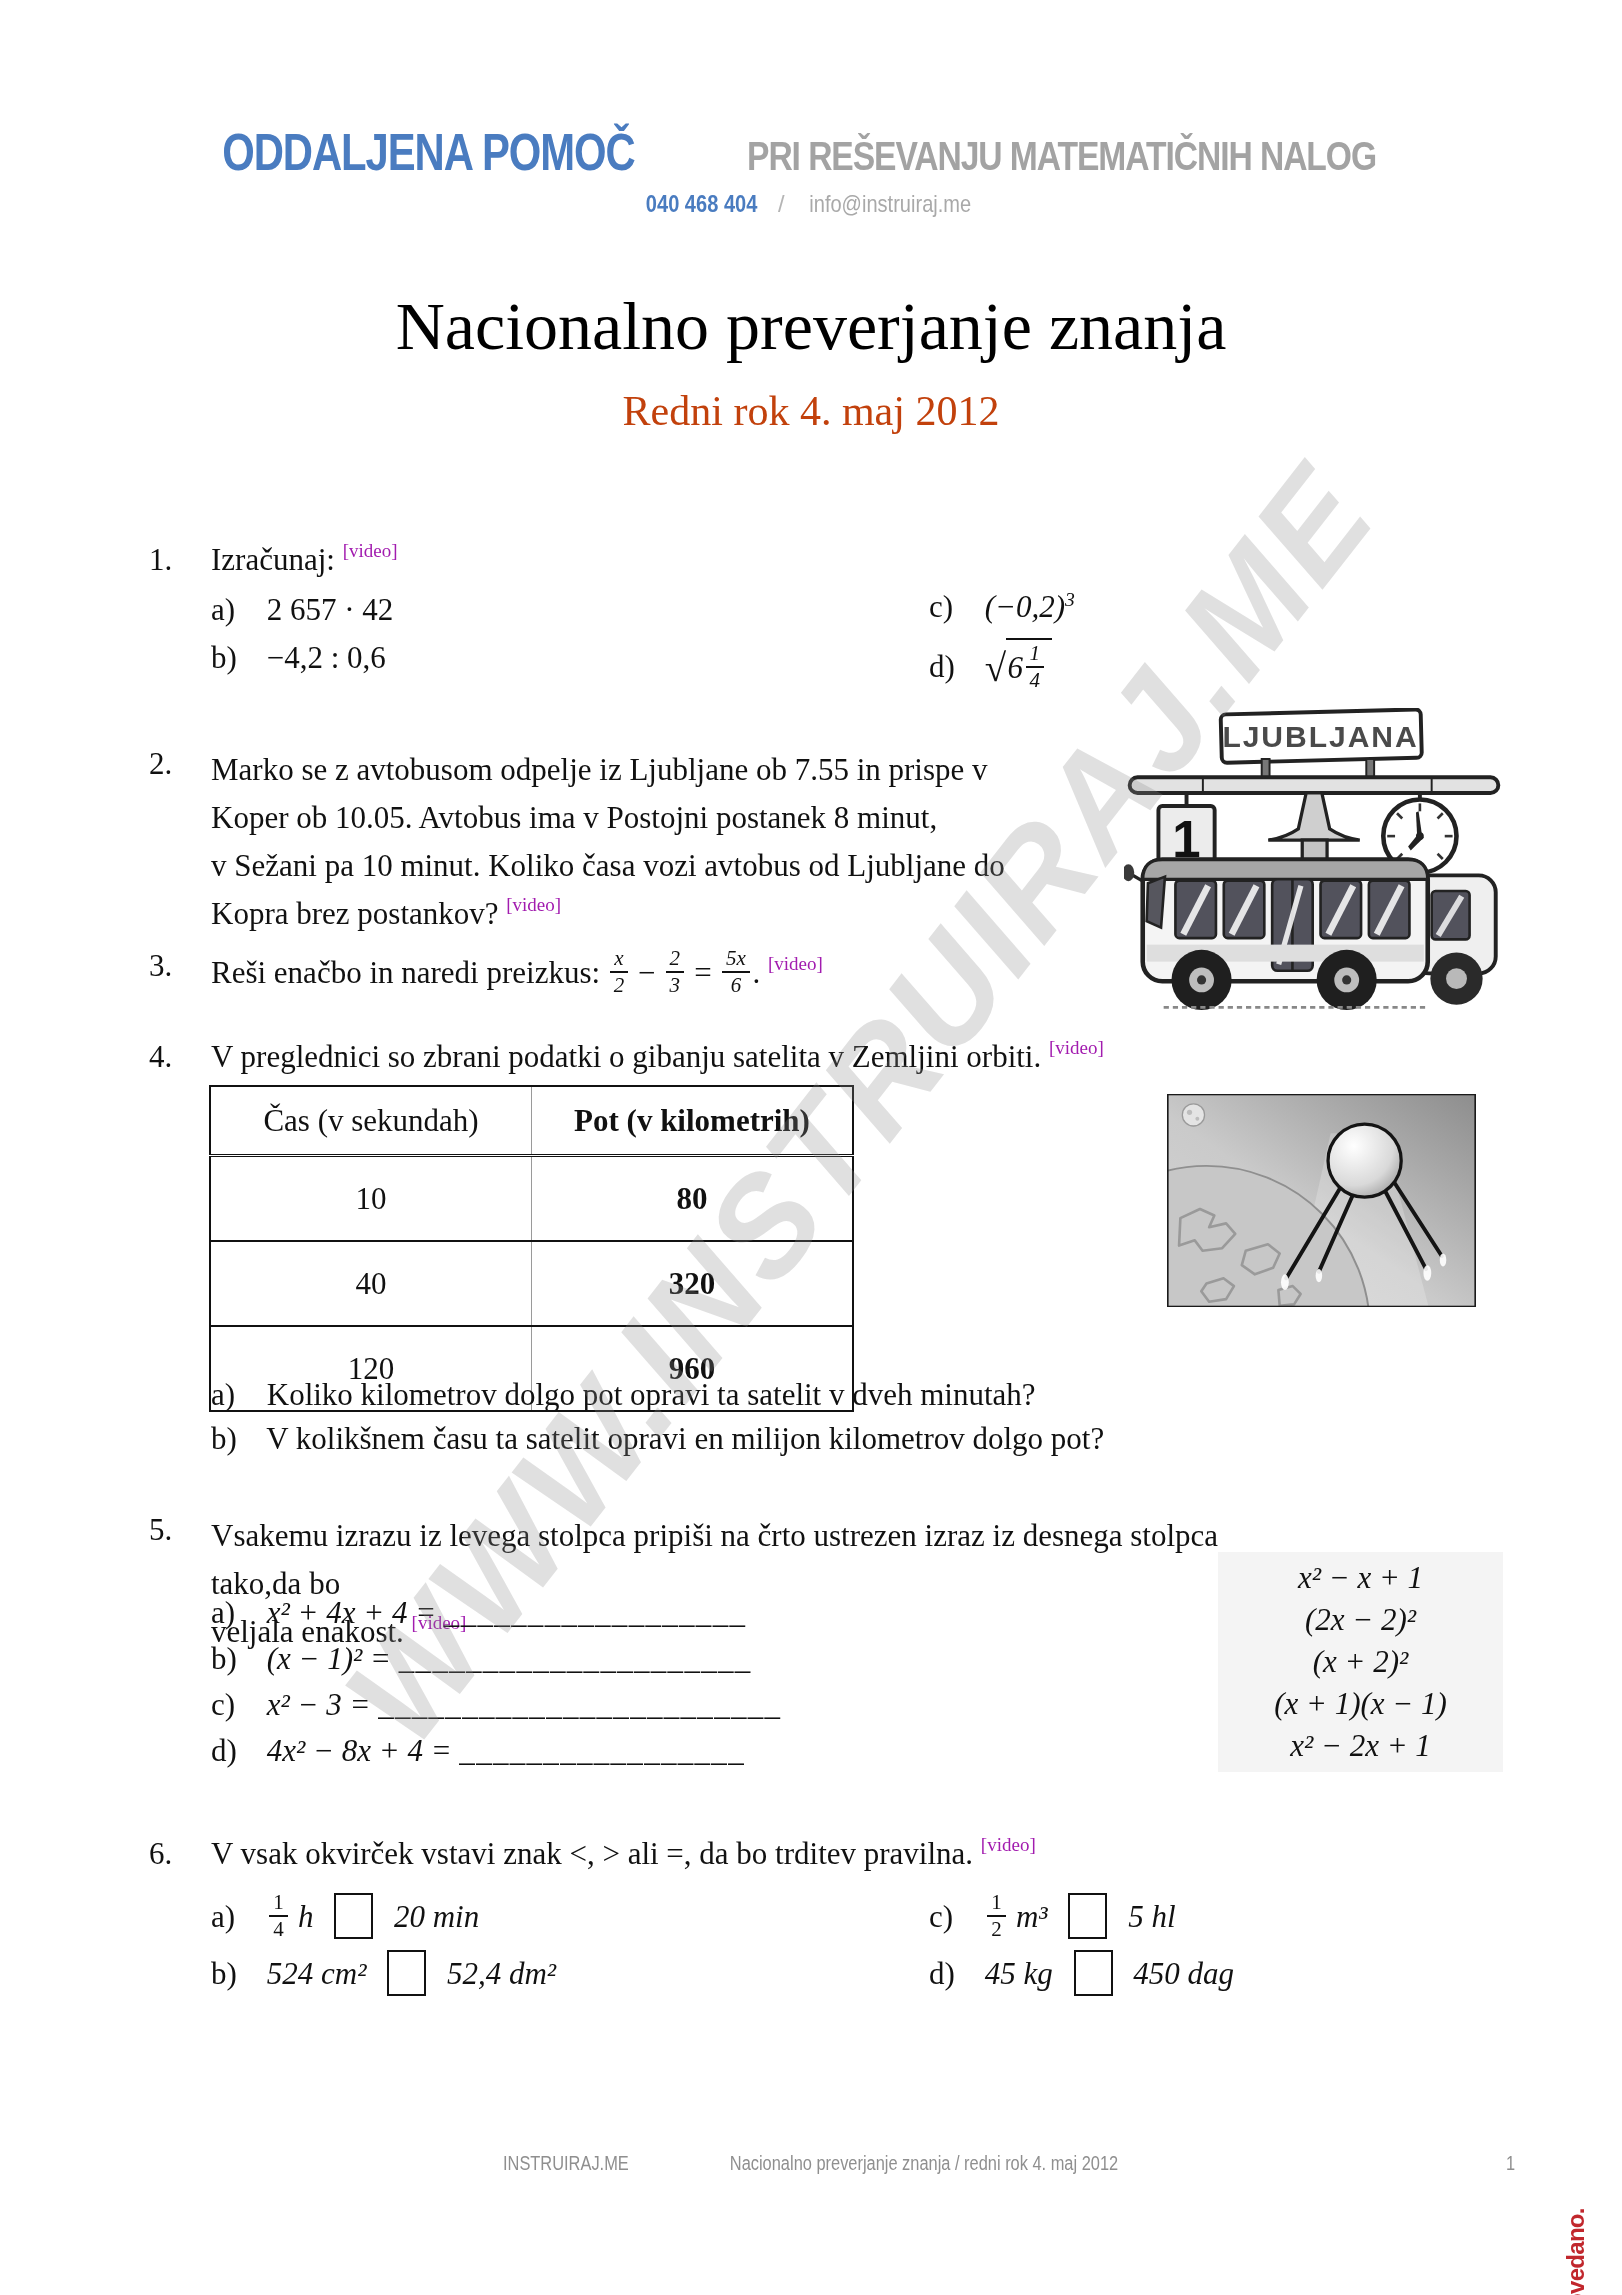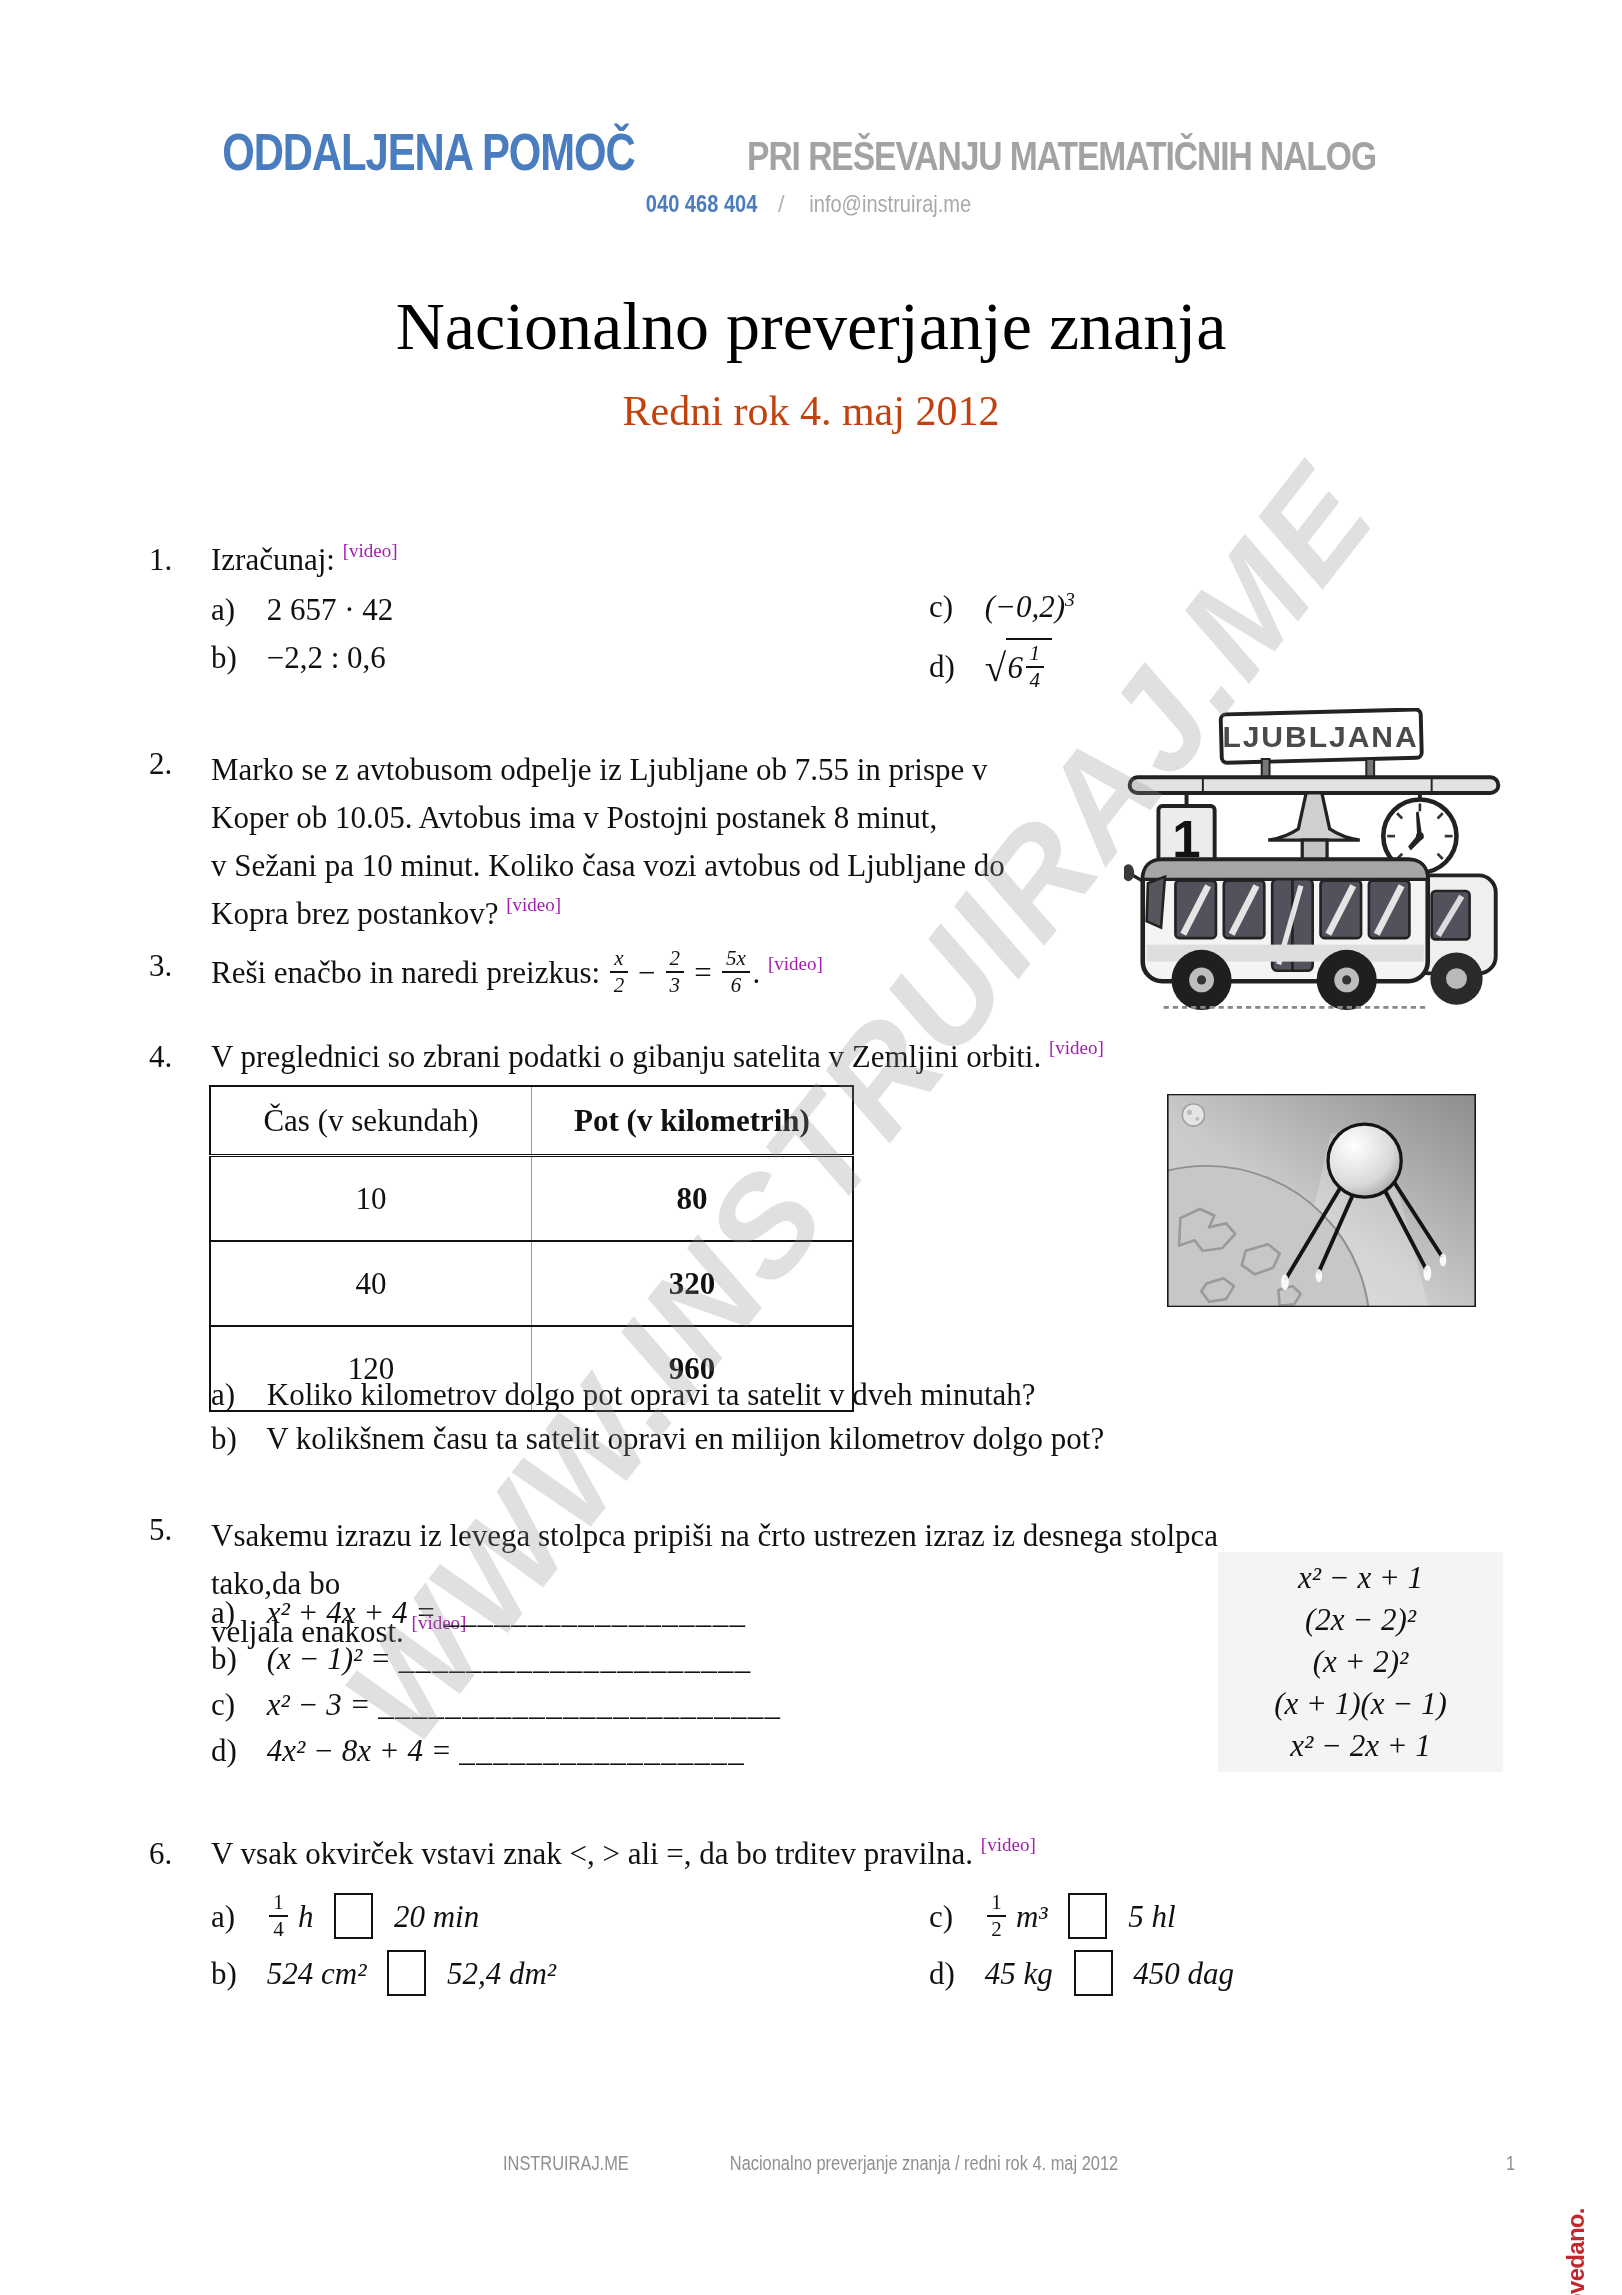--- a/index.html
+++ b/index.html
@@ -106,21 +106,21 @@
   <div class="qtext" style="left:211px;top:542px;">
     <span>Izračunaj:</span>
     <a class="video" href="#">[video]</a>
   </div>
   <div class="qtext" style="left:211px;top:592px;">
     <span class="lbl">a)</span>
     <span>2 657 · 42</span>
   </div>
   <div class="qtext" style="left:211px;top:640px;">
     <span class="lbl">b)</span>
-    <span>−2,2 : 0,6</span>
+    <span>−4,2 : 0,6</span>
   </div>
   <div class="qtext" style="left:929px;top:589px;">
     <span class="lbl">c)</span>
     <span class="math"><span>(−0,2)</span><sup style="font-size:19.6px;">3</sup></span>
   </div>
   <div class="qtext" style="left:929px;top:638px;">
     <span class="lbl">d)</span>
     <span class="math"><span class="rad">√</span><span class="radicand"><span>6</span><span class="frac"><span class="n">1</span><span class="d">4</span></span></span></span>
   </div>
 

